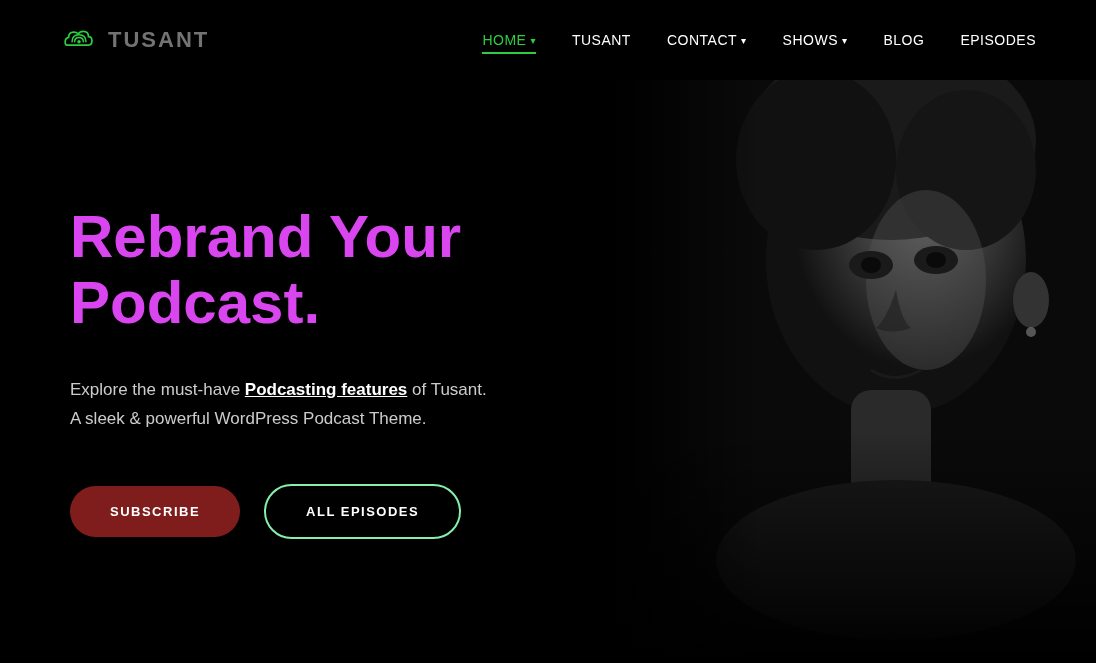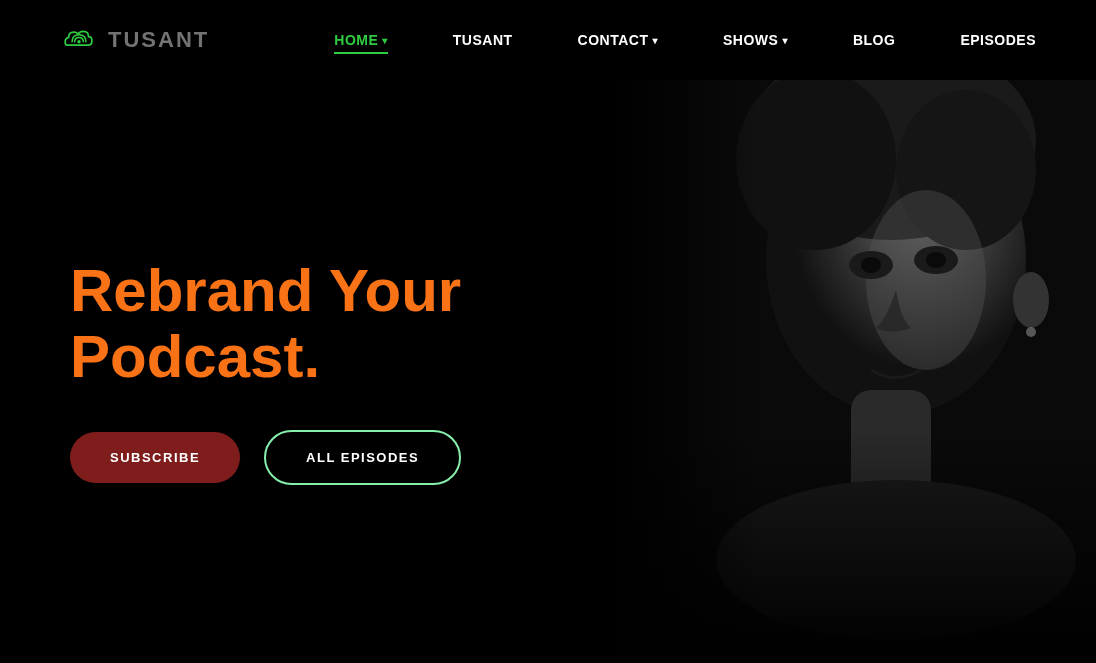--- a/index.html
+++ b/index.html
@@ -51,28 +51,27 @@
     nav {
       display: flex;
       align-items: center;
       gap: 36px;
     }
 
     .nav-item {
       color: #fff;
       text-decoration: none;
       font-size: 14px;
-      font-weight: 700;
+      font-weight: 400;
       letter-spacing: 0.5px;
       cursor: pointer;
       display: flex;
       align-items: center;
       gap: 4px;
       position: relative;
-      margin-left: 29px;
     }
 
     .nav-item.active {
       color: #2ecc40;
     }
 
     .nav-item.active::after {
       content: '';
       position: absolute;
       bottom: -6px;
@@ -105,21 +104,21 @@
     .hero-content {
       position: relative;
       z-index: 2;
       padding-left: 70px;
       max-width: 620px;
     }
 
     .hero-title {
       font-size: 60px;
       font-weight: 900;
-      color: #f97316;
+      color: #d946ef;
       line-height: 1.1;
       margin-bottom: 40px;
     }
 
     .hero-description {
       font-size: 17px;
       color: #ccc;
       line-height: 1.7;
       margin-bottom: 50px;
     }
@@ -219,20 +218,24 @@
     </a>
     <a class="nav-item" href="#">
       <span>EPISODES</span>
     </a>
   </nav>
 </header>
 
 <section class="hero">
   <div class="hero-content">
     <h1 class="hero-title">Rebrand Your Podcast.</h1>
+    <p class="hero-description">
+      <span>Explore the must-have </span><a href="#">Podcasting features</a><span> of Tusant.</span><br>
+      <span>A sleek &amp; powerful WordPress Podcast Theme.</span>
+    </p>
     <div class="hero-buttons">
       <button class="btn-subscribe">SUBSCRIBE</button>
       <button class="btn-episodes">ALL EPISODES</button>
     </div>
   </div>
 
   <div class="hero-image">
     <svg class="portrait-svg" viewBox="0 0 480 583" xmlns="http://www.w3.org/2000/svg">
       <defs>
         <radialGradient id="faceGrad" cx="55%" cy="30%" r="60%">

